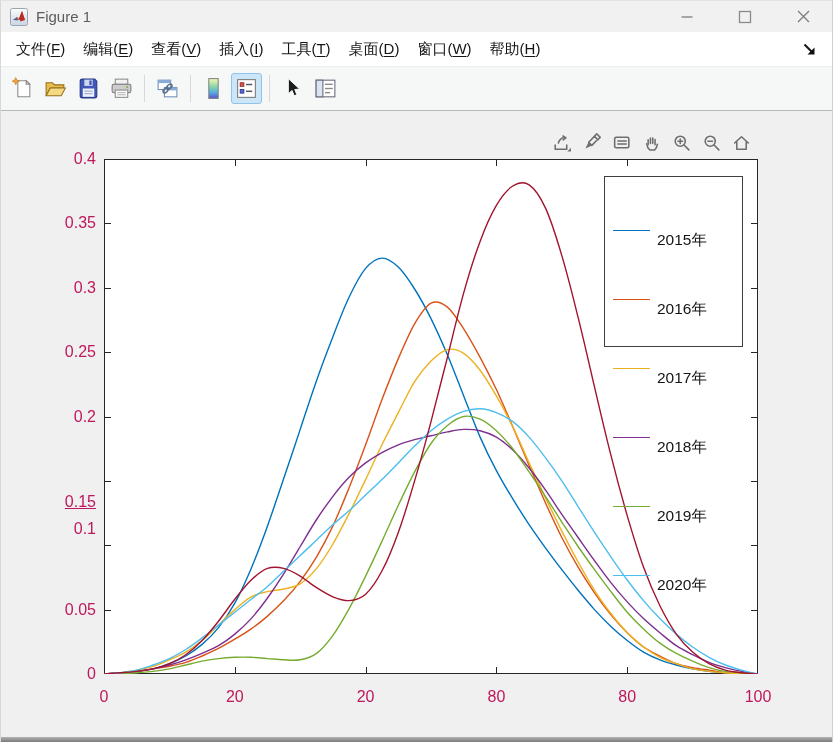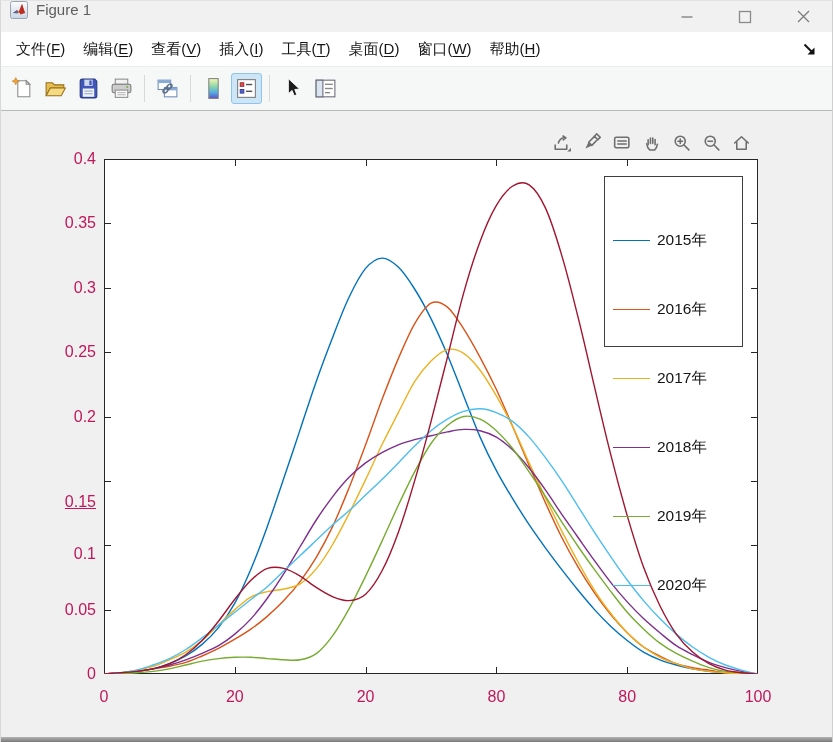--- a/index.html
+++ b/index.html
@@ -3,21 +3,21 @@
 <meta charset="utf-8">
 <style>
   html,body{margin:0;padding:0;background:#e8e8e8;}
   *{box-sizing:border-box;}
   .window{
     position:relative;width:833px;height:742px;overflow:hidden;
     background:#f0f0f0;font-family:"Liberation Sans",sans-serif;
     border-left:1px solid #d8d8d8;border-right:1px solid #cfcfcf;border-top:1px solid #e3e3e3;
   }
   
-  .titlebar{position:relative;height:31px;background:#f1f1f1;display:flex;align-items:flex-start;padding-left:9px;}
+  .titlebar{position:relative;height:31px;background:#f1f1f1;display:flex;align-items:center;padding-left:9px;}
   .app-icon{width:18px;height:18px;display:inline-block;}
   .title-text{margin-left:8px;font-size:15px;color:#5d5d5d;}
   .win-controls{position:absolute;right:0;top:0;height:31px;display:flex;}
   .win-btn{width:58px;height:31px;display:flex;align-items:center;justify-content:center;}
   
   .menubar{position:relative;height:35px;background:#ffffff;border-bottom:1px solid #ededed;display:flex;align-items:center;padding:0 6px 0 6px;}
   .menu-item{padding:5px 9px;font-size:15px;color:#151515;white-space:nowrap;cursor:default;}
   .menu-item u{text-decoration:underline;text-underline-offset:2px;}
   .dock-btn{margin-left:auto;margin-right:7px;width:20px;height:20px;display:flex;align-items:center;justify-content:center;}
   
@@ -29,21 +29,21 @@
   .canvas{position:relative;height:626px;background:#f0f0f0;}
   .axes-wrap{position:absolute;left:103px;top:48px;width:654px;height:515px;}
   .tick-label{position:absolute;font-size:16px;color:#be185d;line-height:20px;white-space:nowrap;}
   .xlab{transform:translateX(-50%);top:576px;}
   .ylab{width:62px;text-align:right;left:33px;}
   
   .axtoolbar{position:absolute;top:17px;right:76px;display:flex;}
   .ax-btn{width:30px;height:28px;display:flex;align-items:center;justify-content:center;}
   
   .legend{position:absolute;left:603px;top:65px;width:139px;height:171px;background:#ffffff;border:1px solid #3f3f3f;display:flex;flex-direction:column;justify-content:space-around;padding:5px 0;}
-  .legend-row{display:flex;align-items:center;height:21px;margin-top:48px;}
+  .legend-row{display:flex;height:21px;margin-top:48px;}
   .legend-line{width:37px;height:0;border-top:1.7px solid #000;margin-left:8px;flex:none;}
   .legend-label{margin-left:7px;font-size:15.5px;color:#151515;white-space:nowrap;}
   
   .bottom-strip{height:6px;background:linear-gradient(#b3b3b3,#6e6e6e);}
 </style>
 </head>
 <body>
 
 <div class="window">
 
@@ -279,21 +279,21 @@
         </div>
       </div>
   <div class="tick-label xlab" style="left: 103px;">0</div>
       <div class="tick-label xlab" style="left: 233.8px;">20</div>
       <div class="tick-label xlab" style="left: 364.6px;">20</div>
       <div class="tick-label xlab" style="left: 495.4px;">80</div>
       <div class="tick-label xlab" style="left: 626.2px;">80</div>
       <div class="tick-label xlab" style="left: 757px;">100</div>
       <div class="tick-label ylab" style="top: 553px;">0</div>
       <div class="tick-label ylab" style="top: 488.625px;">0.05</div>
-      <div class="tick-label ylab" style="top: 433px;">0.1</div>
+      <div class="tick-label ylab" style="top: 408px;">0.1</div>
       <div class="tick-label ylab" style="top: 381px; text-decoration: underline;">0.15</div>
       <div class="tick-label ylab" style="top: 295.5px;">0.2</div>
       <div class="tick-label ylab" style="top: 231.125px;">0.25</div>
       <div class="tick-label ylab" style="top: 166.75px;">0.3</div>
       <div class="tick-label ylab" style="top: 102.375px;">0.35</div>
       <div class="tick-label ylab" style="top: 38px;">0.4</div>
     </div>
 
   <div class="bottom-strip"></div>
 </div>

